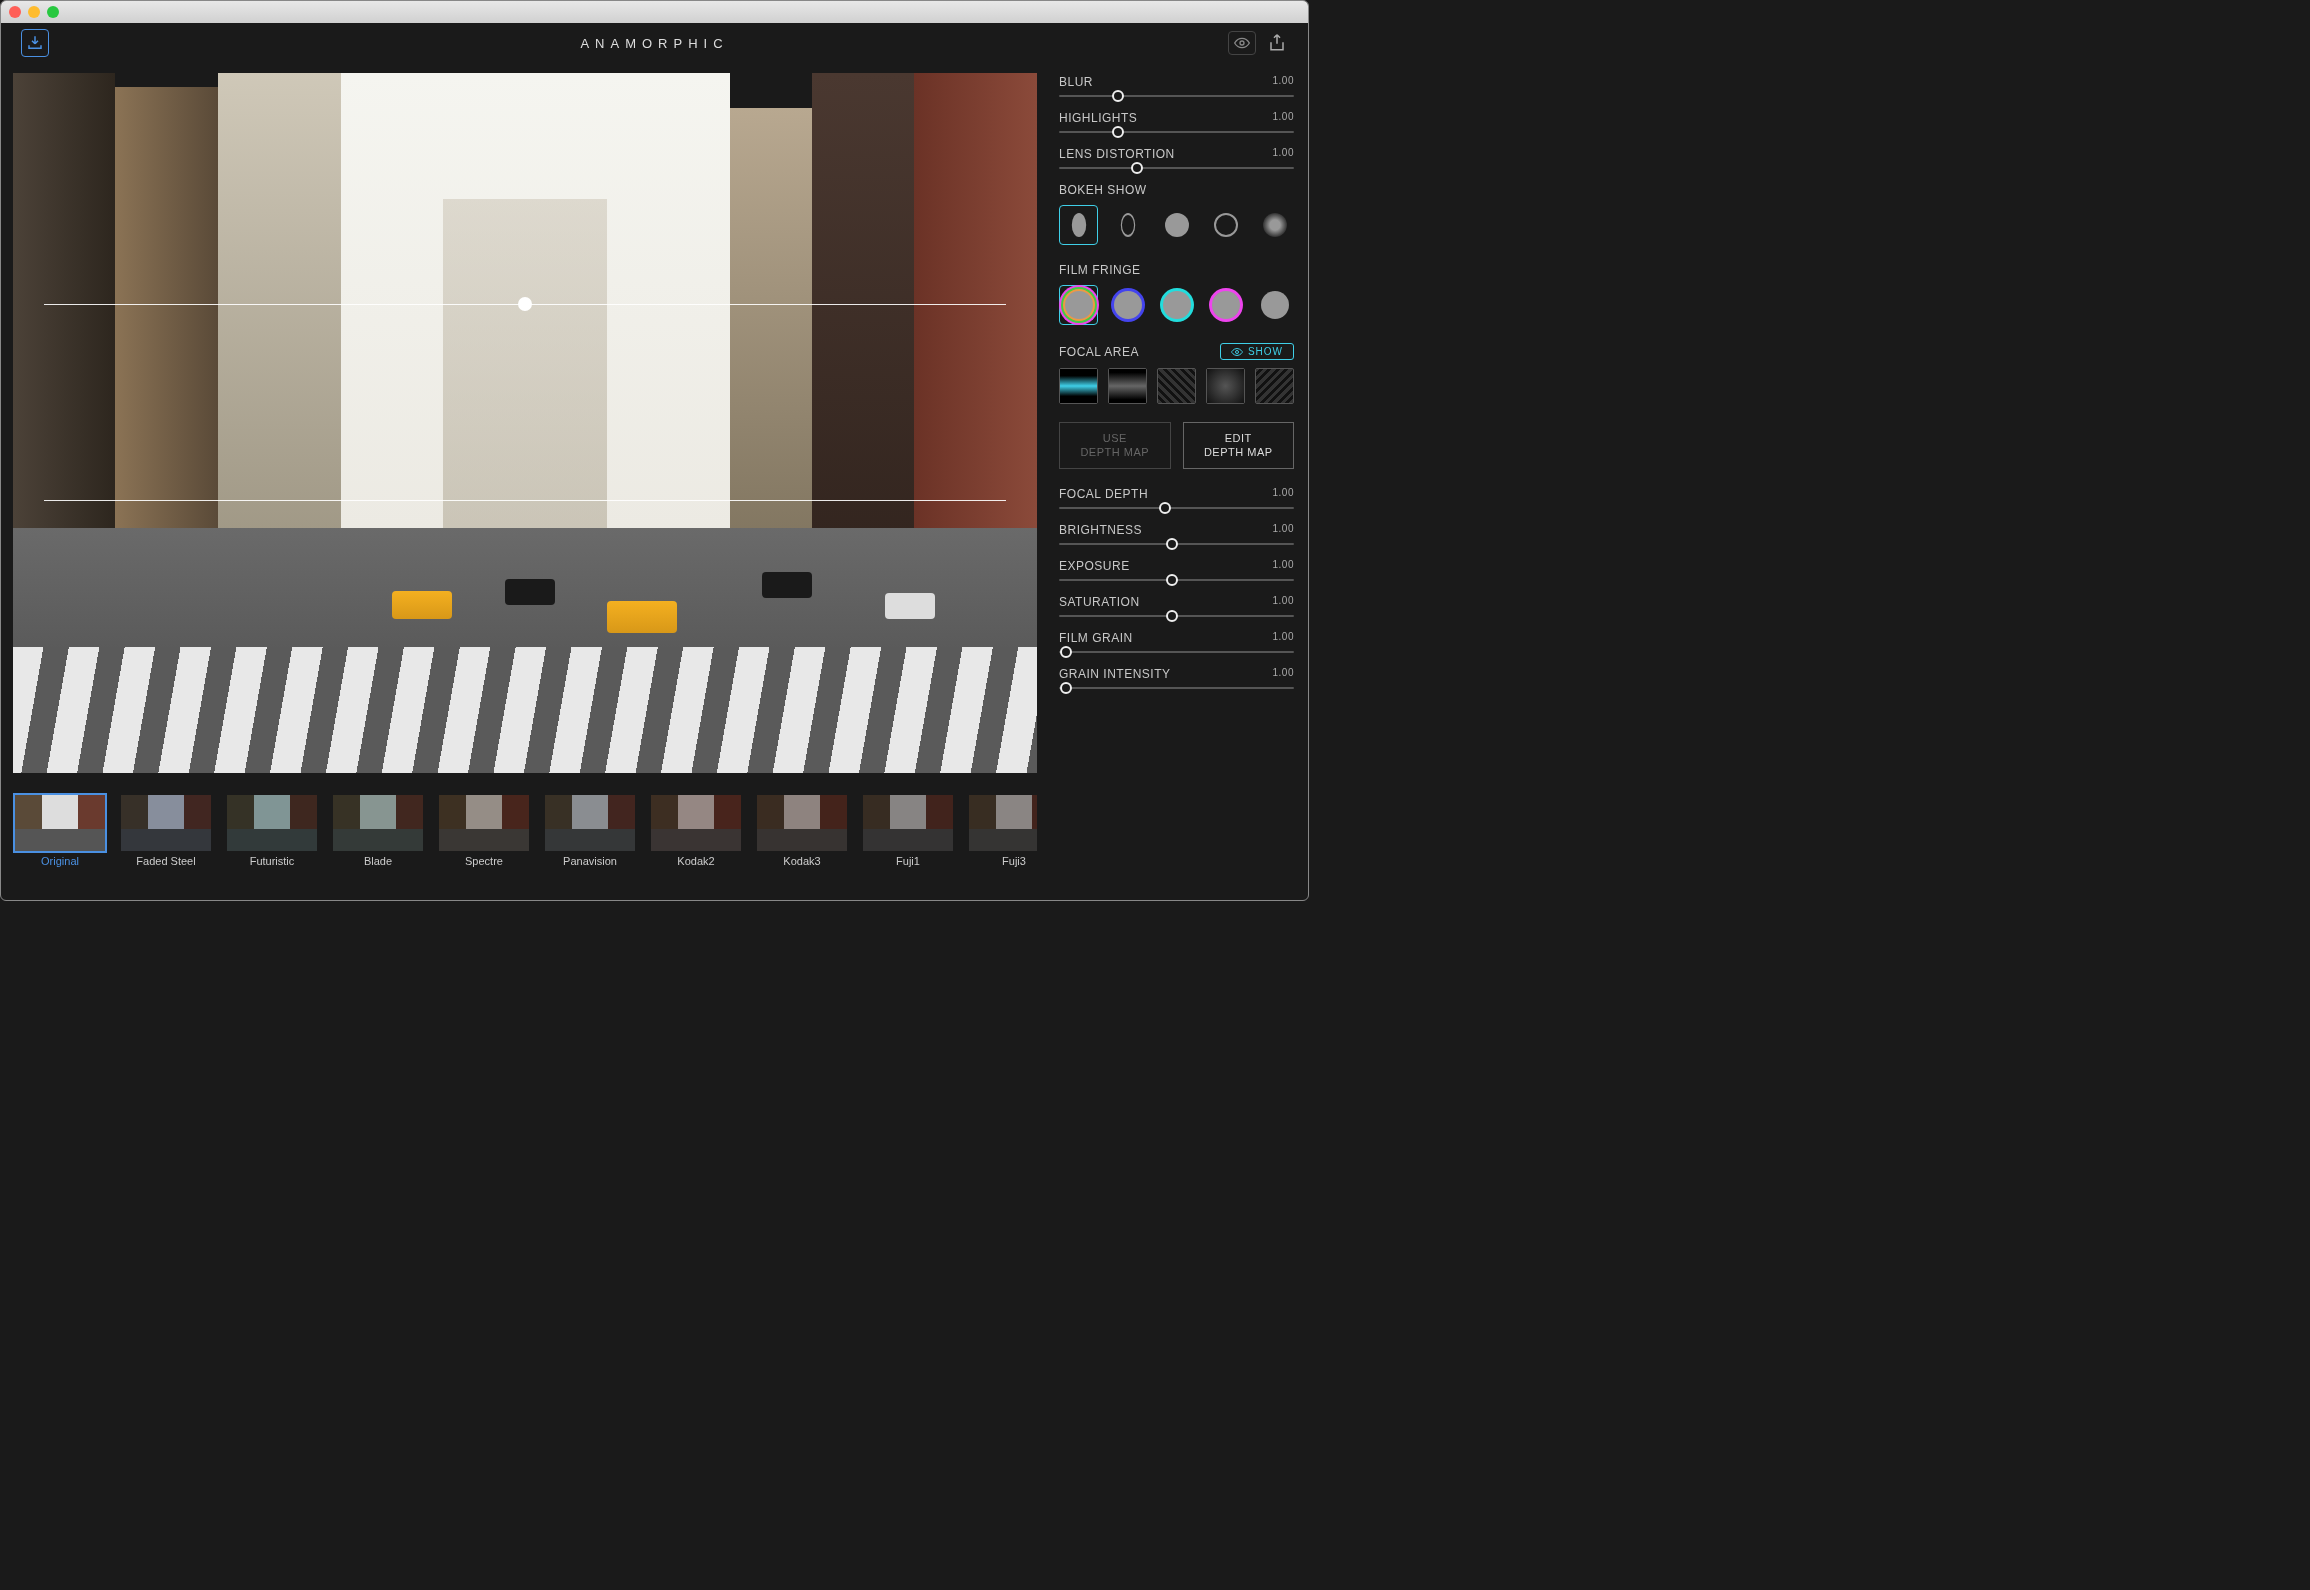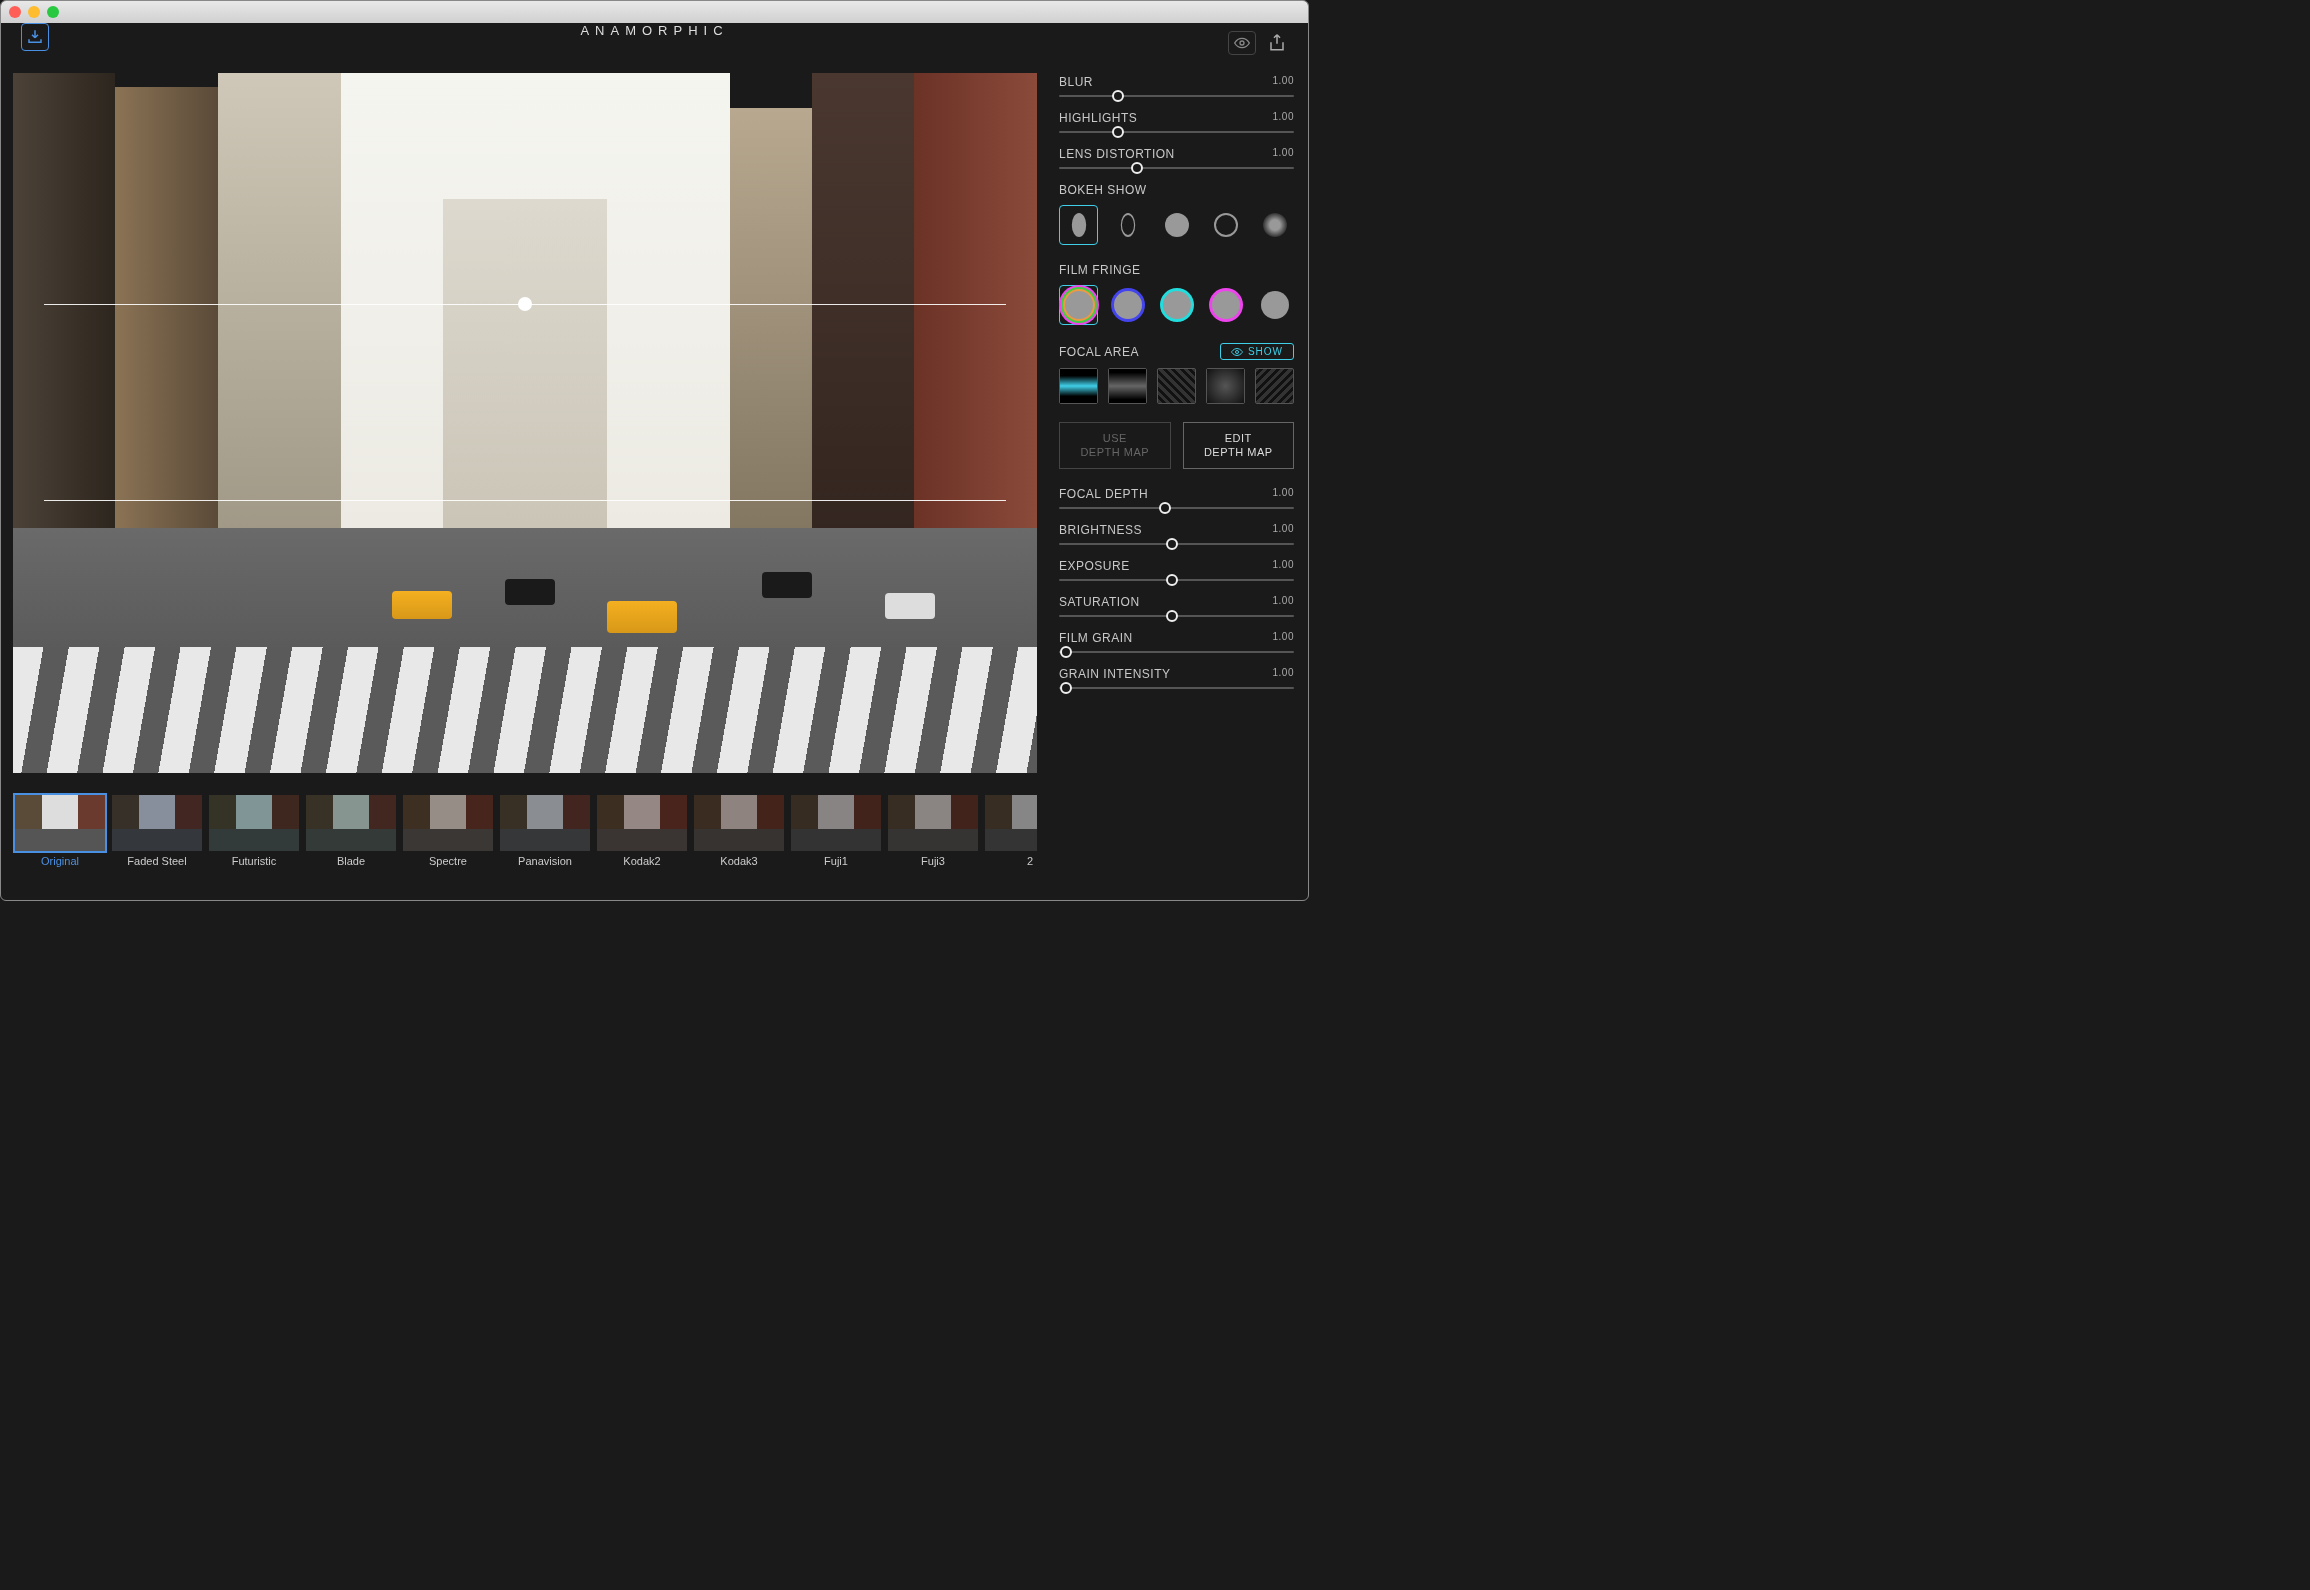--- a/index.html
+++ b/index.html
@@ -27,21 +27,21 @@
   gap: 7px;
 }
 .traffic { width: 12px; height: 12px; border-radius: 50%; }
 .traffic.red { background: #ff5f57; }
 .traffic.yellow { background: #febc2e; }
 .traffic.green { background: #28c840; }
 
 .toolbar {
   height: 40px;
   background: #1a1a1a;
-  display: flex; 
+  display: flex; align-items: center;
   padding: 0 20px;
   position: relative;
   text-decoration: underline;
 }
 .toolbar .title {
   position: absolute; left: 50%; transform: translateX(-50%);
   color: #ddd; letter-spacing: 6px; font-size: 13px; font-weight: 300;
 }
 .toolbar .import-btn {
   width: 28px; height: 28px;
@@ -106,21 +106,21 @@
 .car.c2{bottom:22%;right:10%;background:#ddd;}
 .car.c3{bottom:25%;right:22%;}
 .focal-line{position:absolute;left:3%;right:3%;height:1px;background:#fff;opacity:.9;}
 .focal-line.top{top:33%;}
 .focal-line.bot{top:61%;}
 .focal-handle{position:absolute;top:33%;left:50%;transform:translate(-50%,-50%);width:14px;height:14px;border-radius:50%;background:#fff;}
 
 .filmstrip {
   height: 95px;
   display: flex;
-  gap: 3px;
+  gap: 12px;
   overflow: hidden;
 }
 .film-item{
   width: 94px;
   display:flex;flex-direction:column;gap:2px;
   cursor:pointer;
 }
 .film-thumb{
   width:94px;height:60px;
   position:relative;overflow:hidden;

